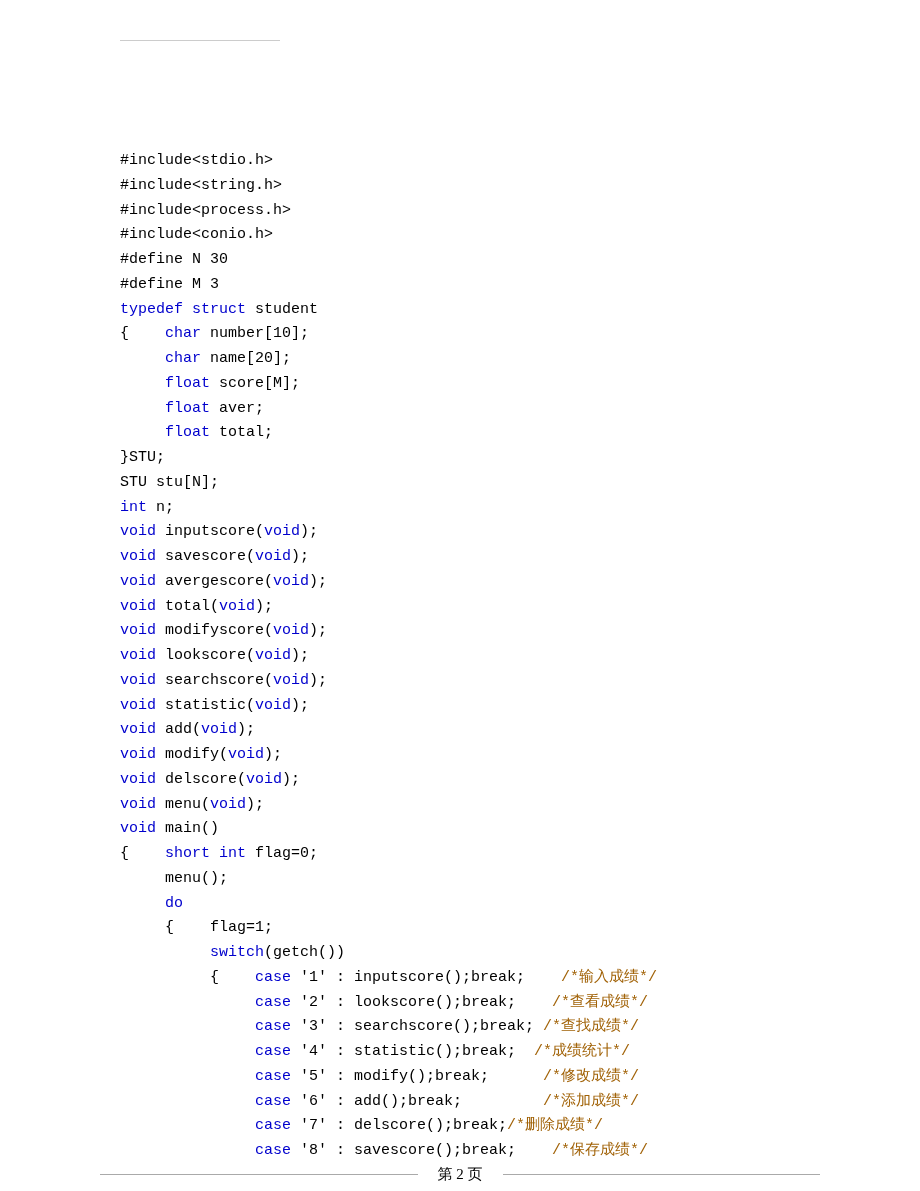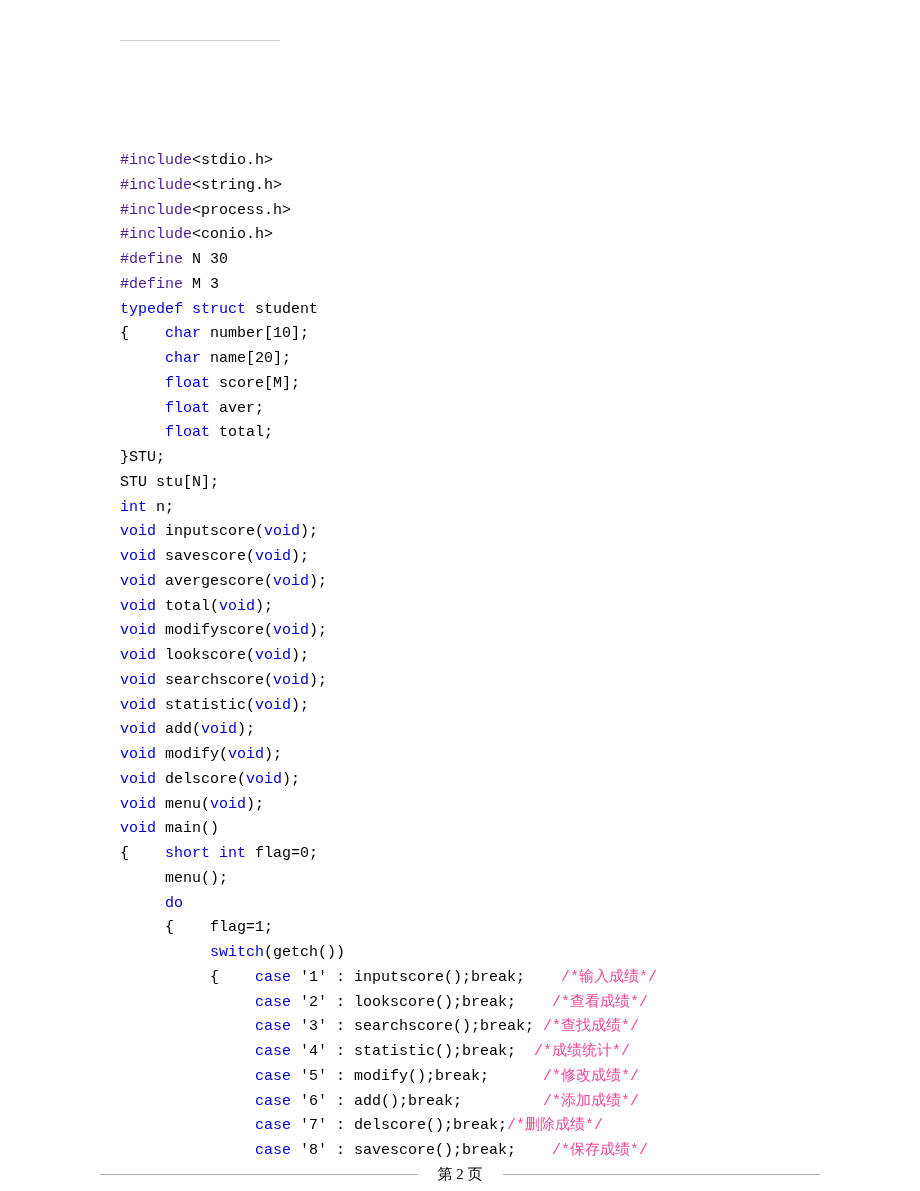--- a/index.html
+++ b/index.html
@@ -38,22 +38,22 @@
       white-space: pre;
     }
 
     .code-line {
       display: block;
       line-height: 1.65;
     }
 
     
     .kw-blue { color: #0000cd; text-align: center; }       
-    .kw-red { color: #4c1d95; }         
-    .kw-green { color: #ec4899; }        */
+    .kw-red { color: #000000; }         
+    .kw-green { color: #a16207; }        */
     .kw-darkblue { color: #0000cd; }
     .plain { color: #000000; }
 
     .bottom-divider-area {
       position: absolute;
       bottom: 40px;
       left: 0;
       right: 0;
       display: flex;
       align-items: center;

